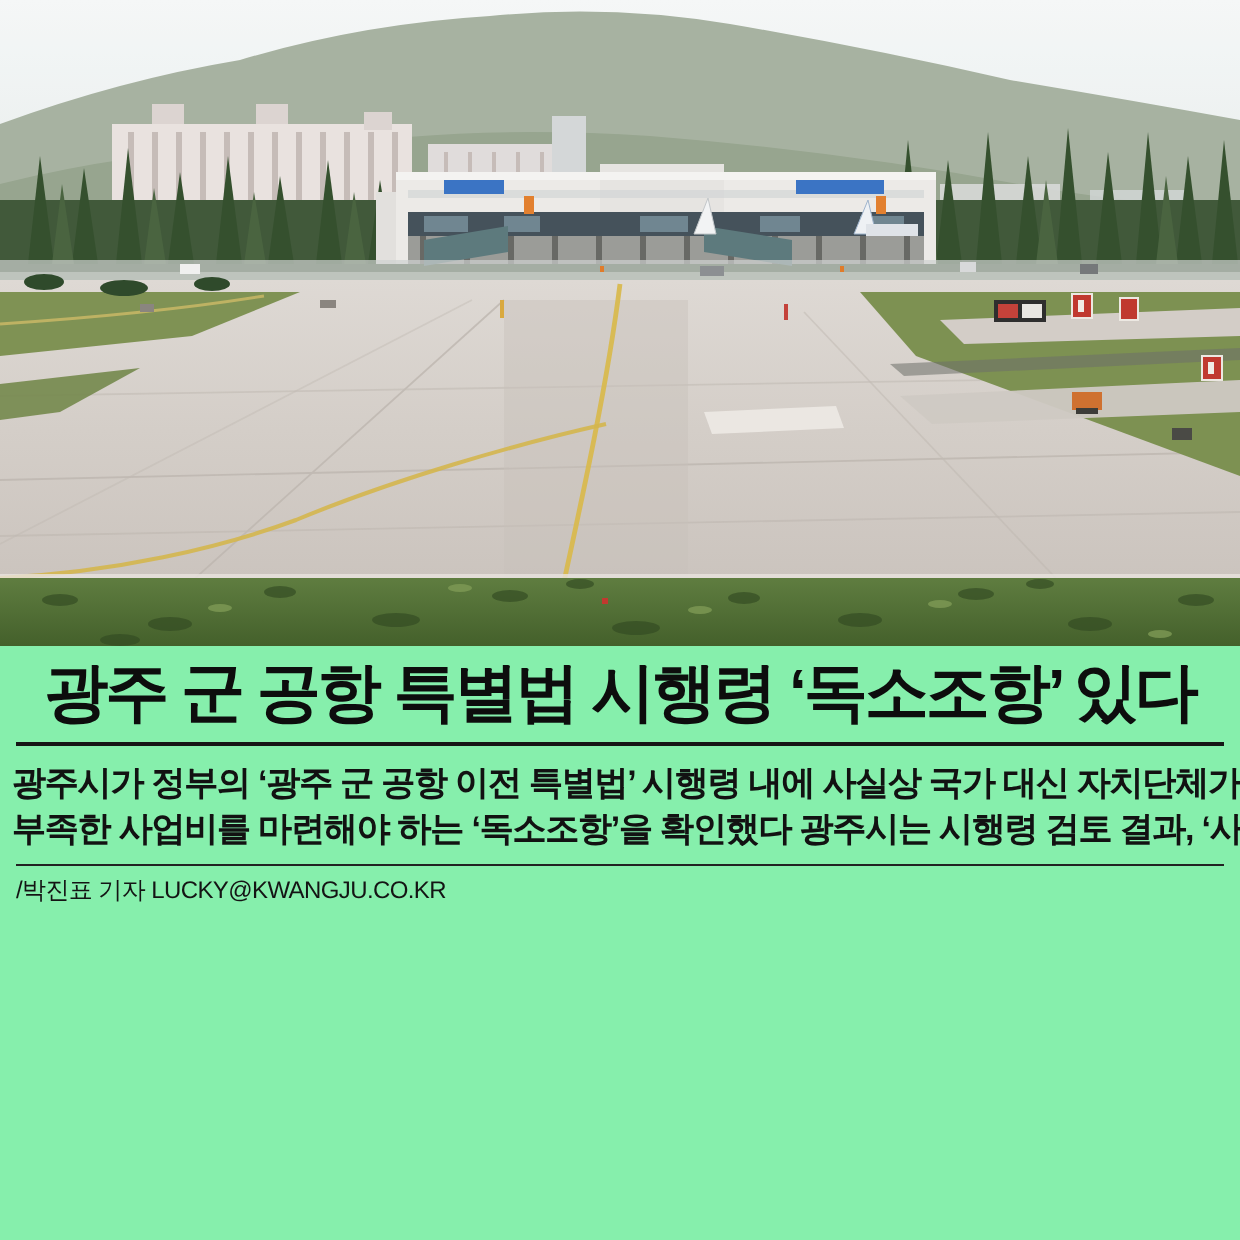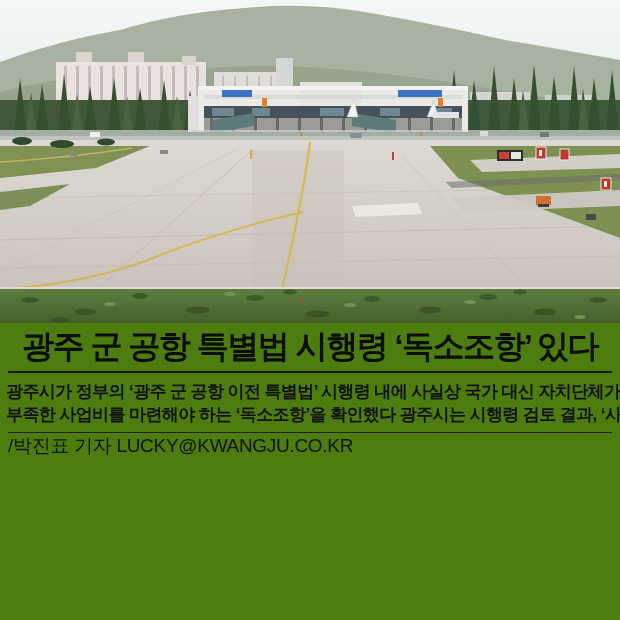--- a/index.html
+++ b/index.html
@@ -1,20 +1,20 @@
 <!DOCTYPE html>
 <html><head>
 <meta charset="utf-8">
 <style>
   html, body { margin: 0; padding: 0; background: #ffffff; }
   .page {
     position: relative;
     width: 620px;
     height: 620px;
-    background: #4d7c0f;
+    background: #86efac;
     overflow: hidden;
     font-family: "Liberation Sans", sans-serif;
     color: #111111;
   }
   .photo {
     width: 620px;
     height: 323px;
     overflow: hidden;
     display: block;
     line-height: 0;
@@ -47,21 +47,21 @@
     white-space: nowrap;
   }
   .byline-divider {
     border: none;
     border-top: 1.5px solid #222222;
     margin: 6px 8px 0 8px;
   }
   .byline {
     margin: 3px 8px 0 8px;
     text-align: left;
-    font-size: 19px;
+    font-size: 12px;
     line-height: 19px;
     font-weight: 400;
     letter-spacing: -0.3px;
     color: #141414;
   }
 </style>
 </head>
 <body>
 
 <div class="page">

